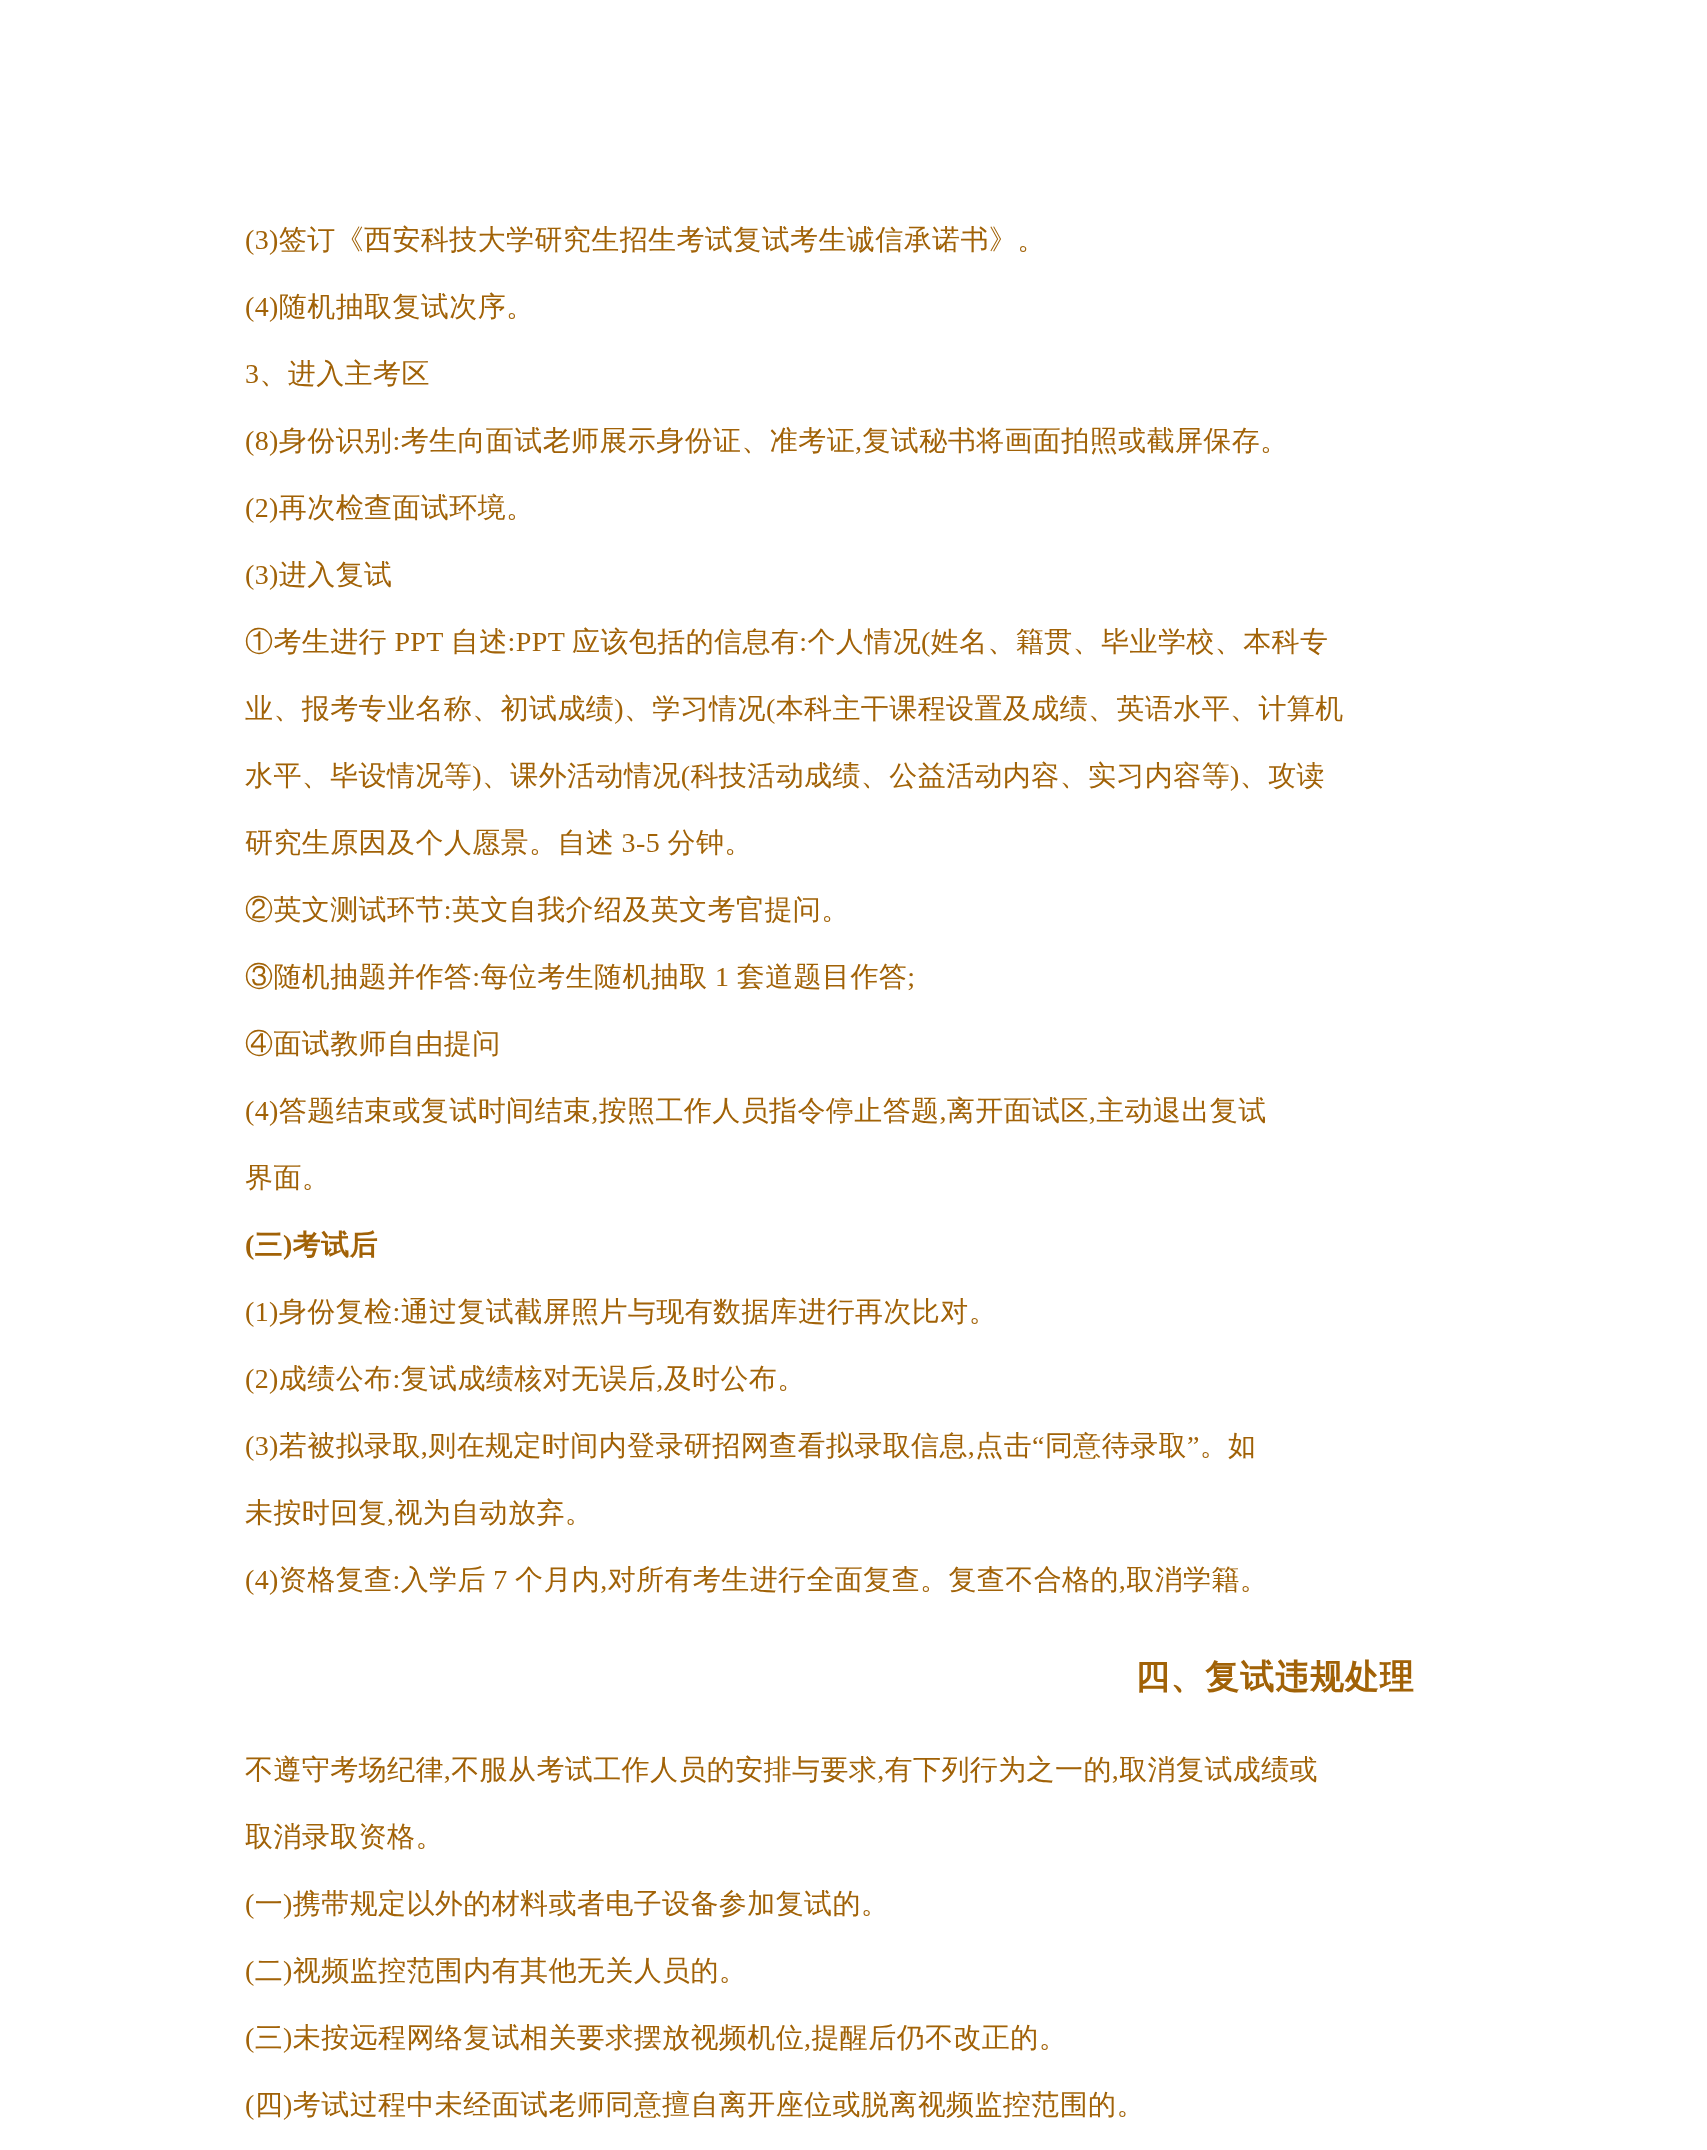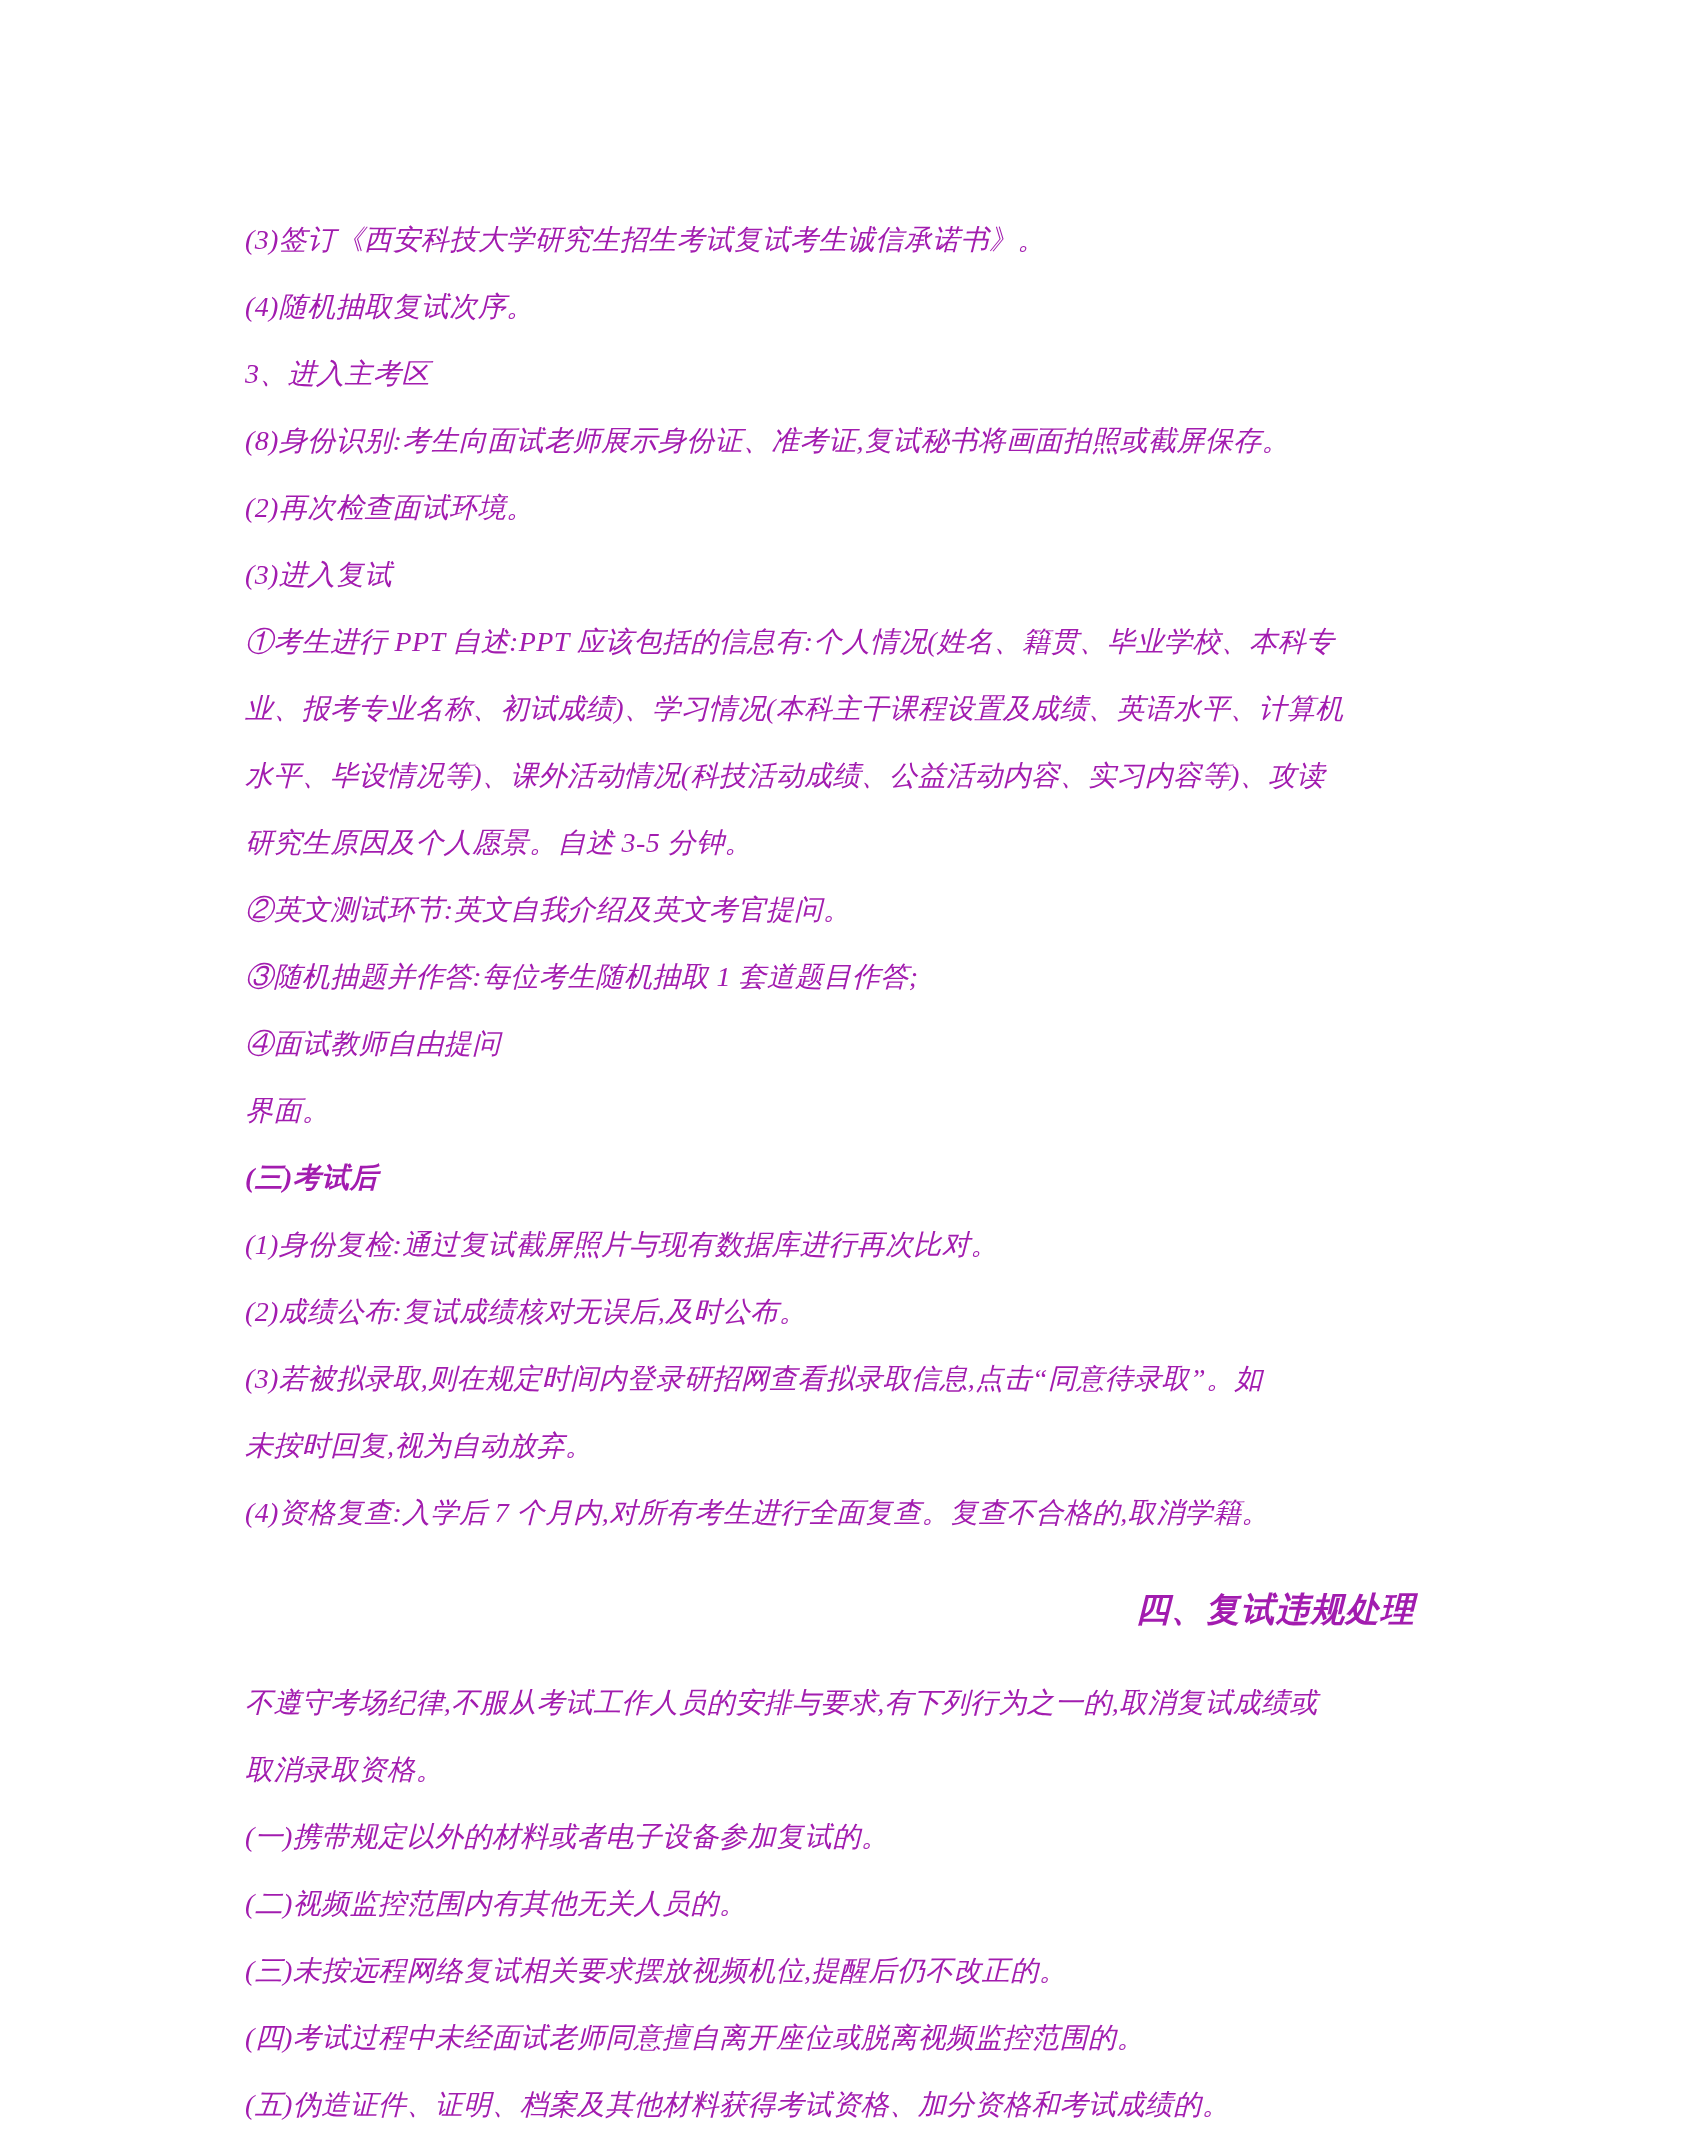--- a/index.html
+++ b/index.html
@@ -20,24 +20,23 @@
     top: 206px;
     width: 1170px;
   }
   .block {
     margin: 0;
   }
   .line {
     font-family: "Liberation Serif", "DejaVu Serif", serif;
     font-size: 28px;
     line-height: 67px;
-    color: #a21caf;
+    color: #a16207;
     white-space: nowrap;
     letter-spacing: 0.4px;
-    font-style: italic;
   }
   .block.subheading .line {
     font-weight: bold;
   }
   .block.heading {
     margin: 27px 0 22px 0;
     text-align: right;
   }
   .block.heading .line {
     font-size: 34px;
@@ -78,20 +77,21 @@
       <div class="block body">
         <div class="line">②英文测试环节:英文自我介绍及英文考官提问。</div>
       </div>
       <div class="block body">
         <div class="line">③随机抽题并作答:每位考生随机抽取 1 套道题目作答;</div>
       </div>
       <div class="block body">
         <div class="line">④面试教师自由提问</div>
       </div>
       <div class="block body">
+        <div class="line">(4)答题结束或复试时间结束,按照工作人员指令停止答题,离开面试区,主动退出复试</div>
         <div class="line">界面。</div>
       </div>
       <div class="block subheading">
         <div class="line">(三)考试后</div>
       </div>
       <div class="block body">
         <div class="line">(1)身份复检:通过复试截屏照片与现有数据库进行再次比对。</div>
       </div>
       <div class="block body">
         <div class="line">(2)成绩公布:复试成绩核对无误后,及时公布。</div>

